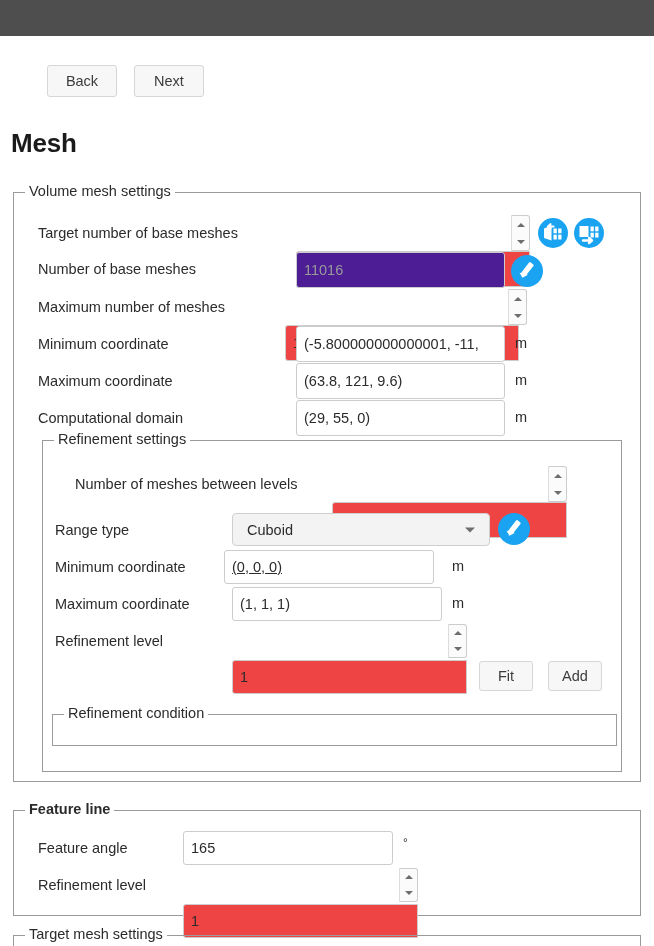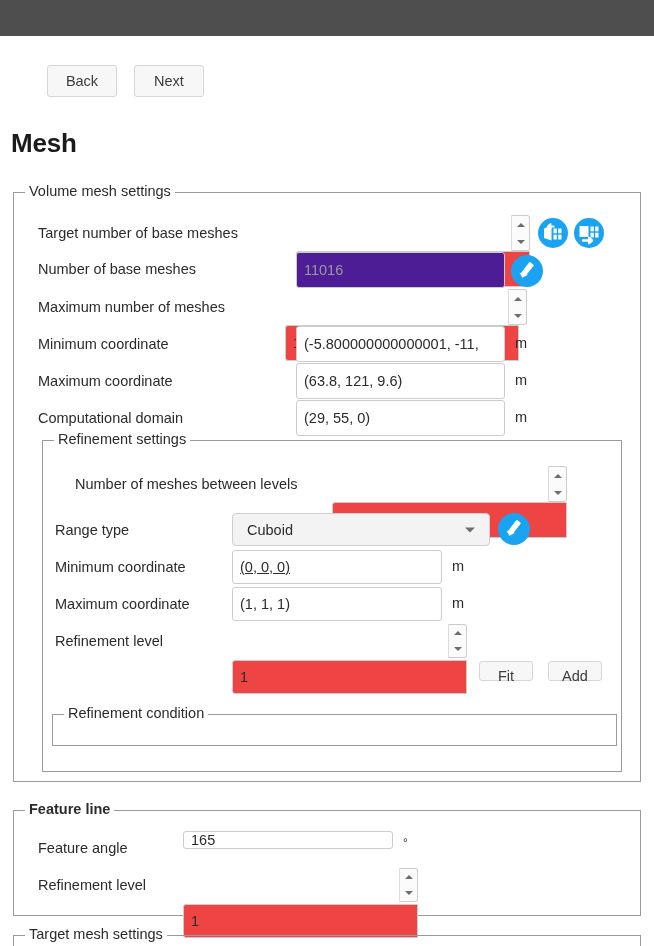--- a/index.html
+++ b/index.html
@@ -46,21 +46,21 @@
     cursor: pointer;
   }
   .btn-nav {
     width: 70px;
     height: 32px;
     line-height: 30px;
     margin-right: 13px;
   }
   .btn-small {
     width: 54px;
-    height: 20px;
+    height: 30px;
     line-height: 28px;
   }
 
   
   .page-title {
     position: absolute;
     left: 11px; top: 128px;
     font-size: 26px;
     font-weight: bold;
     color: #1a1a1a;
@@ -308,21 +308,21 @@
 <div class="icon-btn" style="left:497px; top:512px;">
   <svg width="34" height="34" viewBox="0 0 34 34">
     <circle cx="17" cy="17" r="16" fill="#1aa3f0"></circle>
     <rect x="15.5" y="8" width="5.5" height="13" rx="1" fill="#ffffff" transform="rotate(38 18 14)"></rect>
     <path d="M9.5 19.5 L15 16.5 L17.5 21 L12 24 Z" fill="#ffffff"></path>
     <path d="M9.5 19.5 L12 24" stroke="#1aa3f0" stroke-width="1" fill="none"></path>
   </svg>
 </div>
 
 <div class="fld-label" style="left:55px; top:558px;">Minimum coordinate</div>
-<input class="textbox" style="left: 232px; top: 550px; width: 210px; height: 34px; text-decoration: underline;" type="text" value="(0, 0, 0)">
+<input class="textbox" style="left: 224px; top: 550px; width: 210px; height: 34px; text-decoration: underline;" type="text" value="(0, 0, 0)">
 <div class="unit" style="left:452px; top:558px;">m</div>
 
 <div class="fld-label" style="left:55px; top:595px;">Maximum coordinate</div>
 <input class="textbox" style="left: 232px; top: 587px; width: 210px; height: 34px;" type="text" value="(1, 1, 1)">
 <div class="unit" style="left:452px; top:595px;">m</div>
 
 <div class="fld-label" style="left:55px; top:632px;">Refinement level</div>
 <div class="spin-wrap" style="left:232px; top:624px; width:235px; height:34px;">
   <input class="spin-input" style="width: 235px;" type="text" value="1">
   <div class="stepper">
@@ -336,21 +336,21 @@
 
 <div class="groupbox" id="gb-refcond" style="left:52px; top:714px; width:565px; height:32px;">
   <span class="group-legend">Refinement condition</span>
 </div>
 
 <div class="groupbox" id="gb-feature" style="left:13px; top:810px; width:628px; height:106px;">
   <span class="group-legend">Feature line</span>
 </div>
 
 <div class="fld-label" style="left:38px; top:839px;">Feature angle</div>
-<input class="textbox" style="left: 183px; top: 831px; width: 210px; height: 18px;" type="text" value="165">
+<input class="textbox" style="left: 183px; top: 831px; width: 210px; height: 34px;" type="text" value="165">
 <div class="unit" style="left:403px; top:836px; font-size:12px;">°</div>
 
 <div class="fld-label" style="left:38px; top:876px;">Refinement level</div>
 <div class="spin-wrap" style="left:183px; top:868px; width:235px; height:34px;">
   <input class="spin-input" style="width: 235px;" type="text" value="1">
   <div class="stepper">
     <div class="arrow up"></div>
     <div class="arrow down"></div>
   </div>
 </div>

